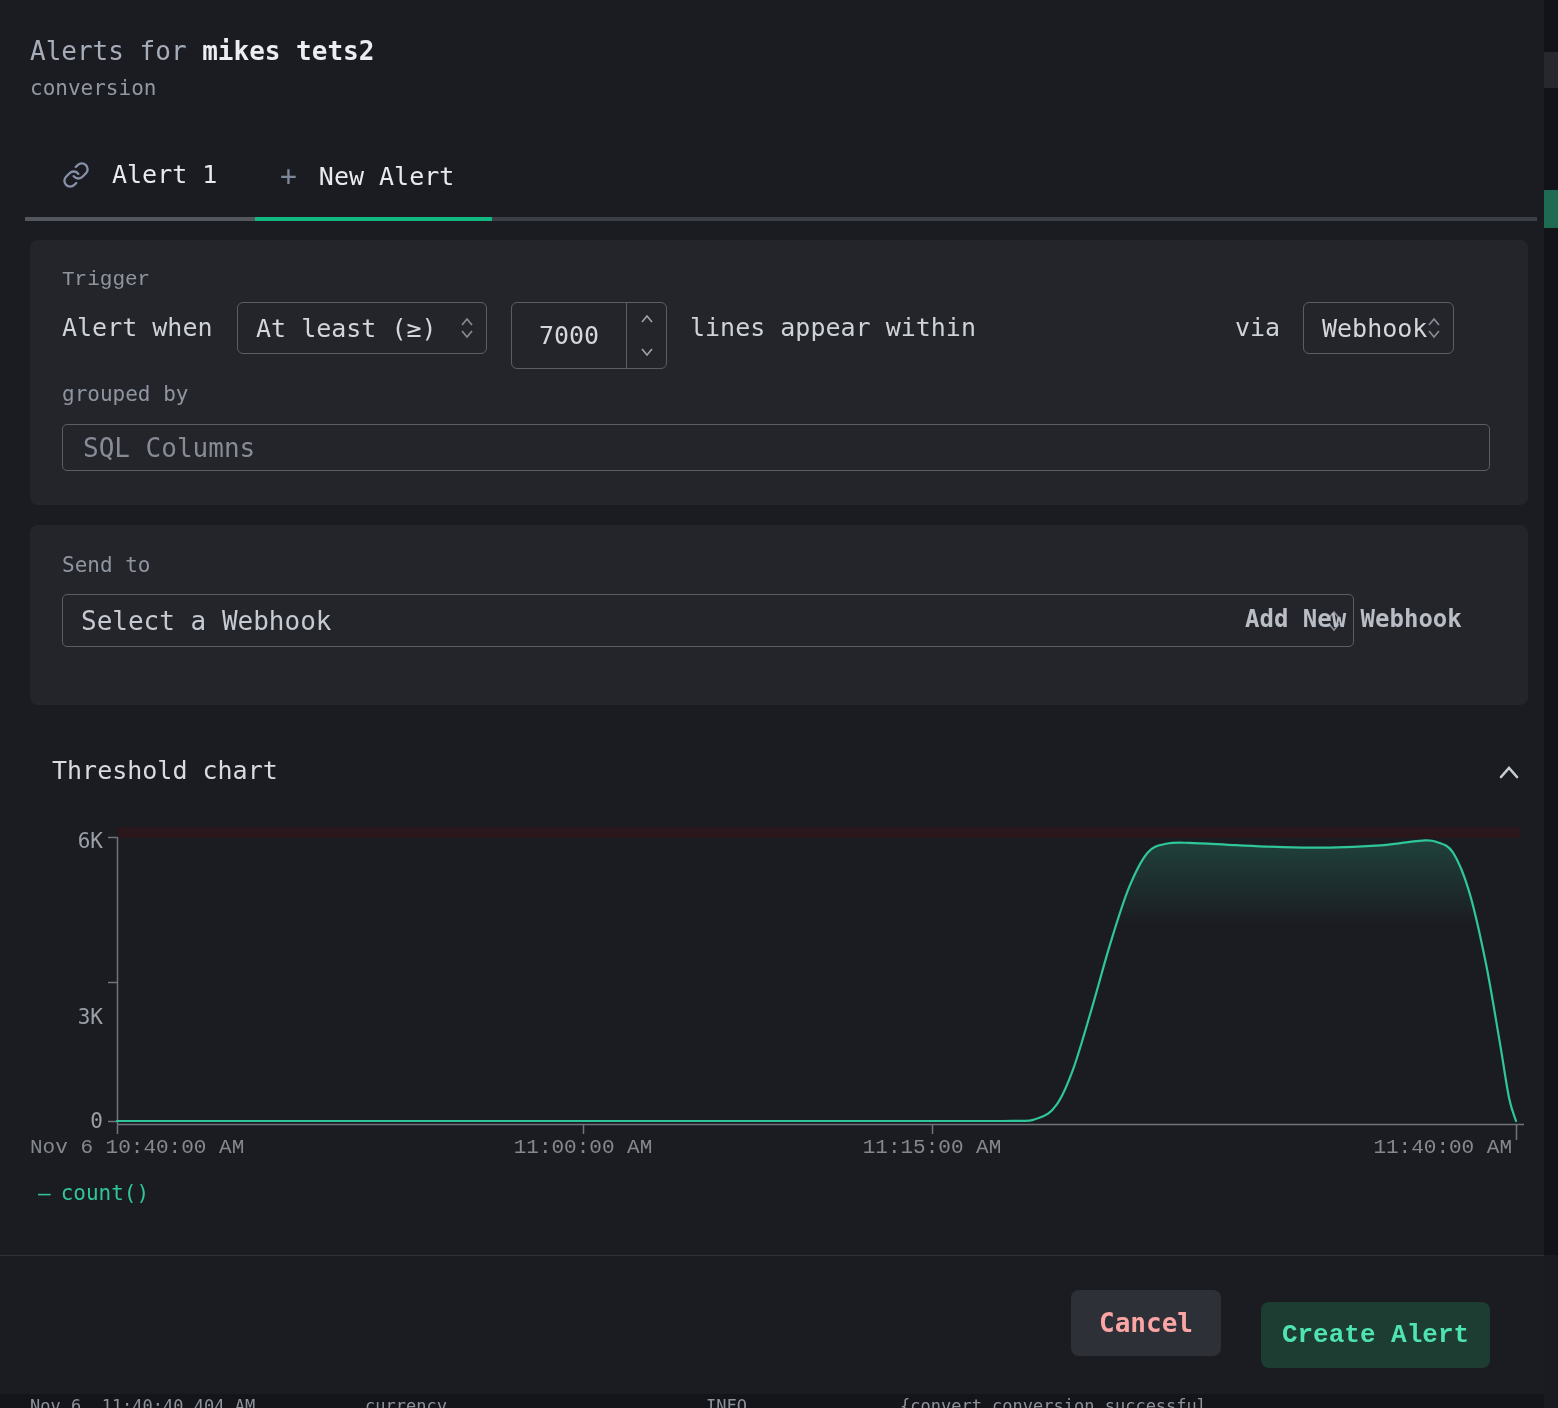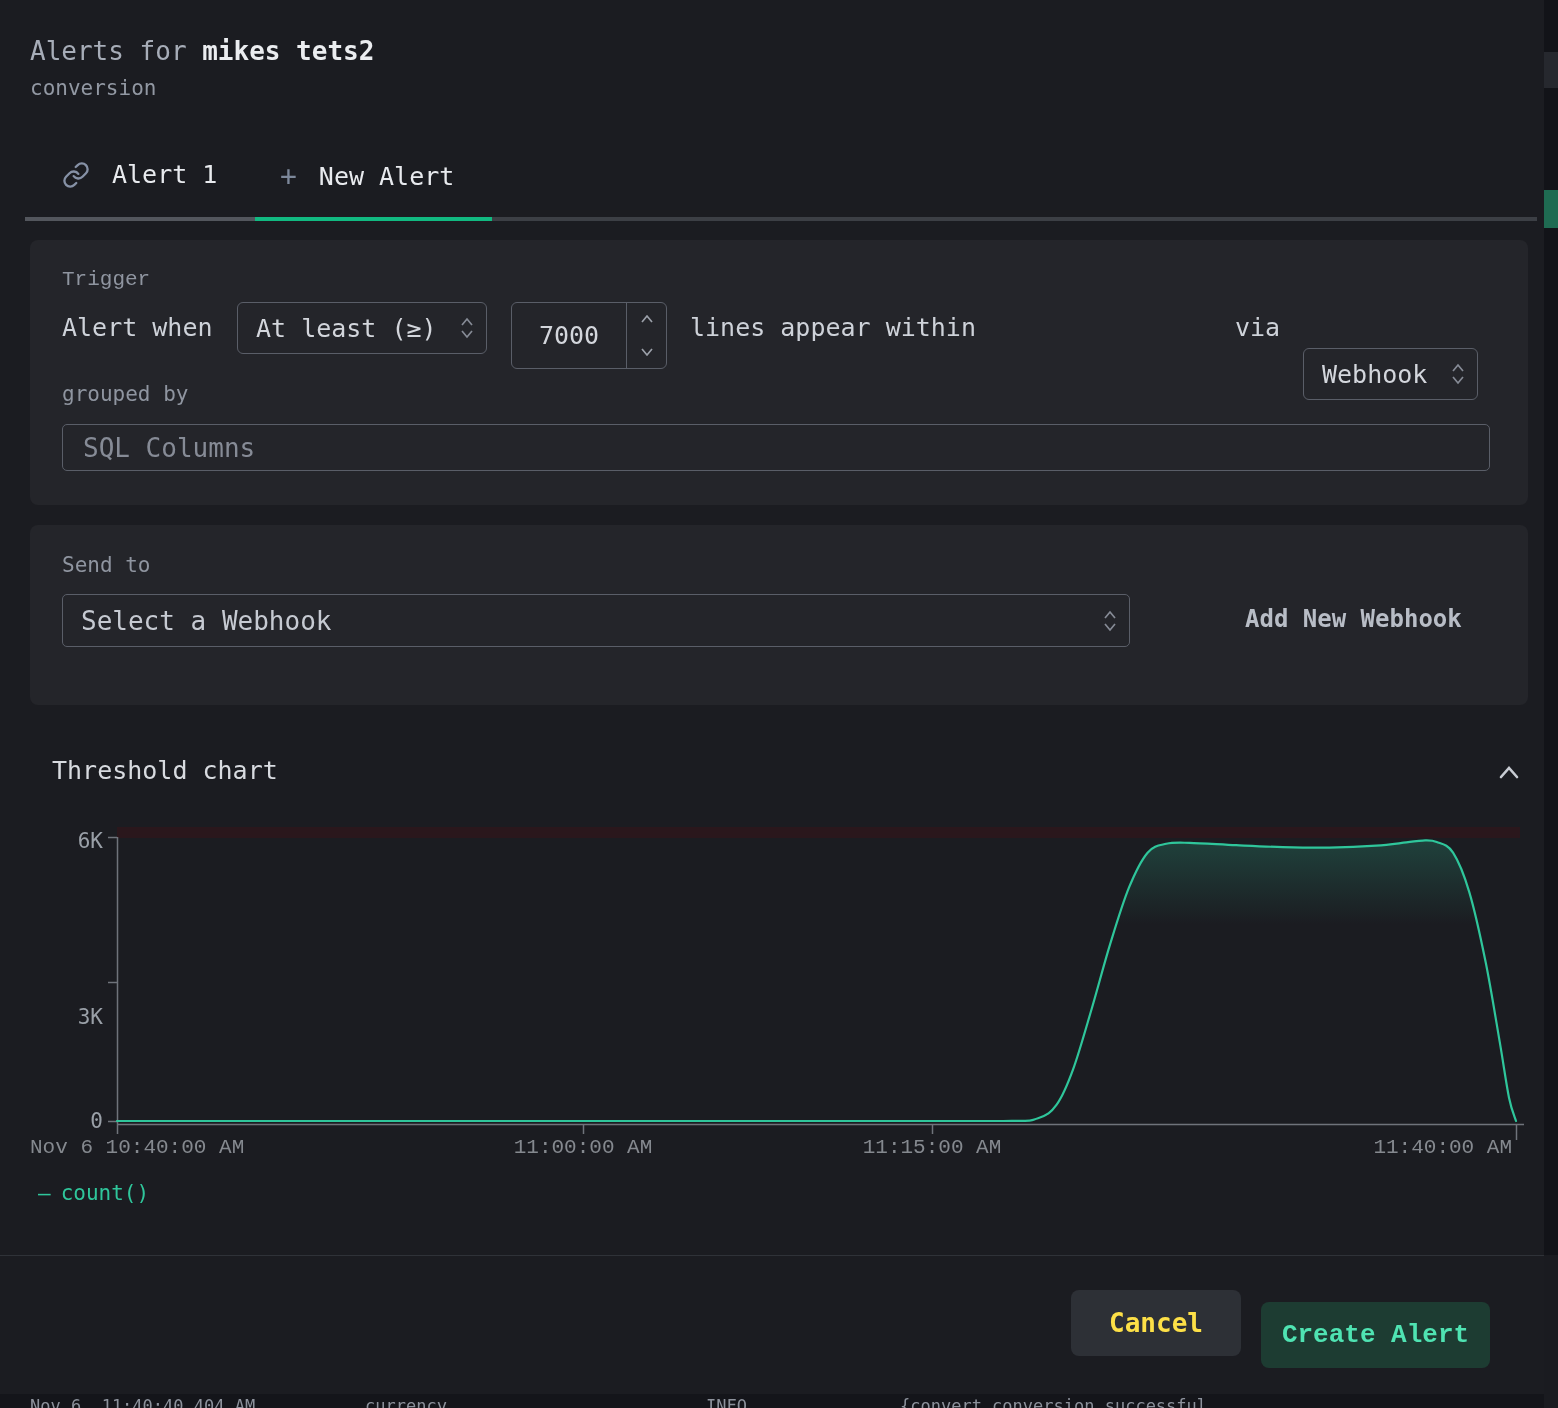--- a/index.html
+++ b/index.html
@@ -44,34 +44,34 @@
     font-family:inherit; font-size:25px; text-align:center; outline:none;
   }
   .numbox .spin { width:40px; border-left:1px solid #5a5e68; display:flex; flex-direction:column; }
   .numbox .spin button { flex:1; background:transparent; border:0; cursor:pointer; display:flex; align-items:center; justify-content:center; padding:0; }
   .txtinput {
     border:1px solid #5a5e68; border-radius:5px; height:47px; width:1428px;
     background:transparent; color:#d3d6dc; font-family:inherit; font-size:26px;
     padding:0 20px; outline:none;
   }
   .txtinput::placeholder { color:#868b96; opacity:1; }
-  .selwide { width:1068px; height:53px; font-size:26px; color:#c6cad2; border-radius:5px; }
+  .selwide { width:1292px; height:53px; font-size:26px; color:#c6cad2; border-radius:5px; }
   .linkbtn { font-size:24px; font-weight:bold; color:#b8bdc6; cursor:pointer; background:none; border:none; font-family:inherit; }
 
   
   .chart-title { left:52px; top:756px; font-size:25px; color:#d8dbe0; }
   .collapse { left:1492px; top:756px; width:34px; height:34px; cursor:pointer; display:flex; align-items:center; justify-content:center; }
   .ylab { font-size:21px; color:#9aa0a8; width:70px; text-align:right; }
   .xlab { font-size:21px; color:#85898f; top:1136px; white-space:nowrap;font-family:Liberation Mono, monospace; }
   .legend { left:38px; top:1181px; font-size:21px; display:flex; align-items:center; gap:10px; }
 
   
   .foot-divider { left:0; top:1255px; width:1544px; height:1px; background:#2f3238; }
   .btn { height:66px; border:none; border-radius:8px; font-family:inherit; font-size:26px; font-weight:bold; cursor:pointer; }
-  .btn-cancel { left:1071px; top:1290px; width:170px; background:#2d3036; color:#fde047; }
+  .btn-cancel { left:1071px; top:1290px; width:150px; background:#2d3036; color:#fca5a5; }
   .btn-create { left:1261px; top:1302px; width:229px; background:#1d3c32;font-family:Liberation Mono, monospace; }
 
   
   .right-strip { left:1544px; top:0; width:14px; height:1408px; background:#121318; }
   .bg-row { left:0; top:1394px; width:1544px; height:14px; background:#14151a; overflow:hidden; }
   .bg-row span { position:absolute; top:2px; font-size:17px; color:#8d929c; white-space:nowrap; }
 </style>
 </head>
 <body>
 
@@ -127,21 +127,21 @@
             </svg>
         </button>
       </span>
     </div>
 
     <div class="abs sentence" style="left:660px; top:73px;">lines appear within</div>
 
 
     <div class="abs sentence" style="left:1205px; top:73px;">via</div>
 
-    <div class="abs sel" style="left:1273px; top:62px; width:175px;margin-top:46px;">
+    <div class="abs sel" style="left:1273px; top:62px; width:151px;">
       <span>Webhook</span>
       <span style="display:flex;">
         <svg width="14" height="28" viewBox="0 0 14 28" fill="none" stroke="#868b96" stroke-width="1.7">
             <polyline points="2,11 7,5 12,11"></polyline>
             <polyline points="2,17 7,23 12,17"></polyline>
           </svg>
       </span>
     </div>
 
     <div class="abs sec-label" style="left:32px; top:142px;">grouped by</div>

